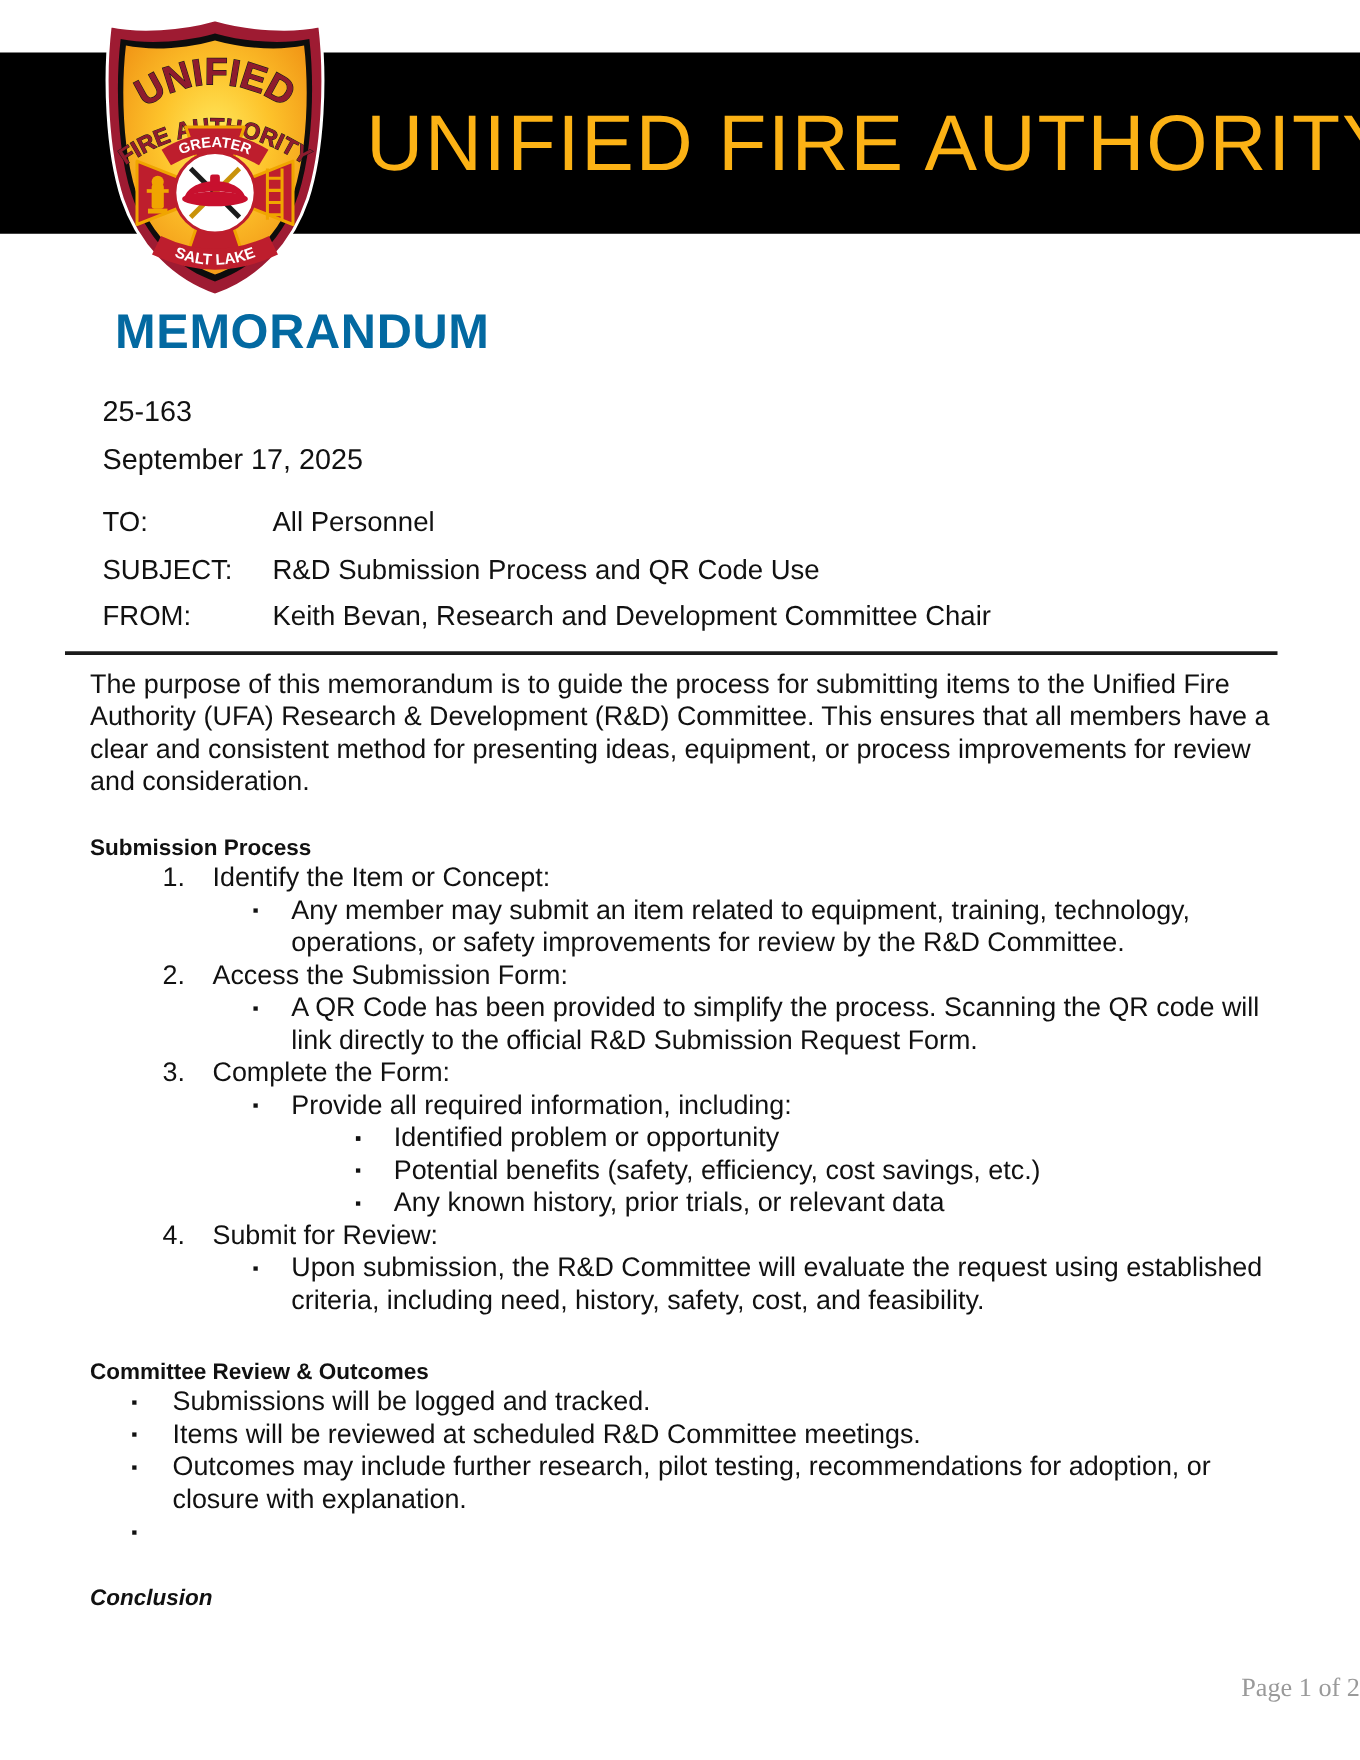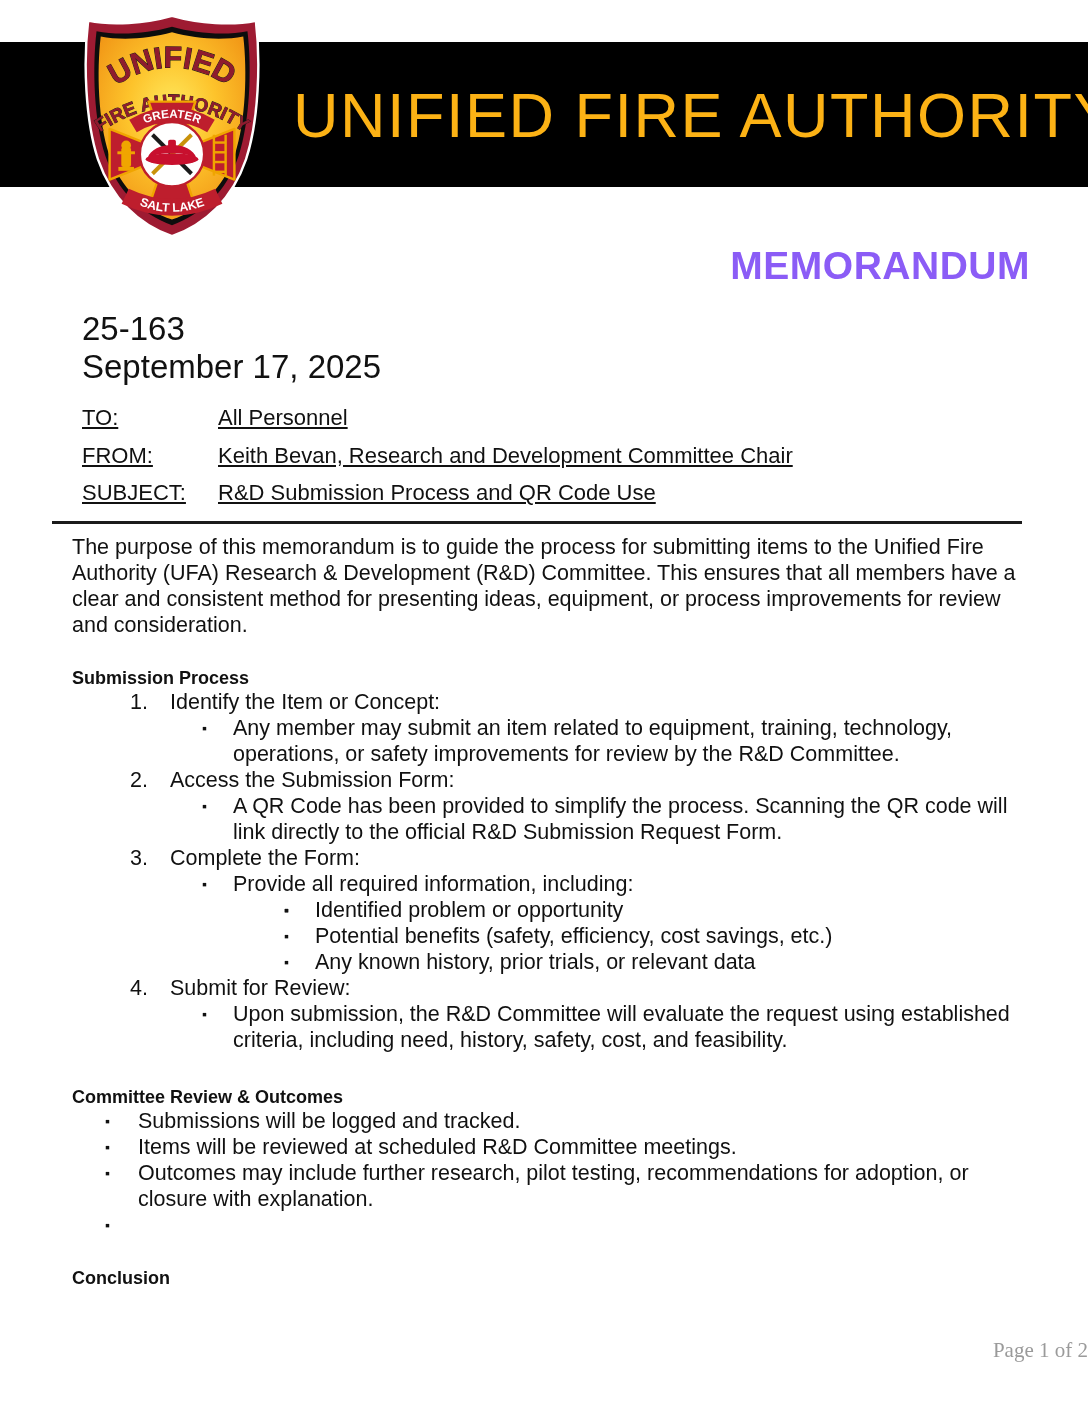--- a/index.html
+++ b/index.html
@@ -31,44 +31,44 @@
     position: absolute; left: 73px; top: 8px;
     width: 198px; height: 234px; z-index: 2;
   }
 
   
   .content {
     position: absolute; top: 187px; left: 72px;
     width: 958px;
   }
   .memo-title {
-    margin: 57px 0 0 10px;
+    margin: 57px 0 0 20px;
     font-size: 39px; font-weight: 700;
-    letter-spacing: 0.5px; color: #8b5cf6; text-align: right;
-  }
-  .memo-meta { margin: 22px 0 0 10px; font-size: 33px; line-height: 38px; color: #111; }
+    letter-spacing: 0.5px; color: #0369a1;
+  }
+  .memo-meta { margin: 22px 0 0 10px; font-size: 23px; line-height: 38px; color: #111; }
   .fields { margin: 13px 0 0 10px; }
-  .field-row { display: flex; font-size: 22px; line-height: 37.5px; color: #111; text-decoration: underline; }
+  .field-row { display: flex; font-size: 22px; line-height: 37.5px; color: #111; }
   .field-label { width: 136px; flex: none; }
   .field-value { flex: 1; }
   .divider {
     border: none; border-top: 3px solid #1b1b1b;
     width: 970px; margin: 9px 0 0 -20px;
   }
   .intro {
     margin-top: 10px; width: 945px;
     font-size: 21.5px; line-height: 26px; color: #111;
   }
 
   .section-heading {
     margin-top: 30px;
     font-size: 18px; font-weight: 700; color: #111;
   }
   .section-heading.tall-gap { margin-top: 34px; }
-  .section-heading.conclusion-gap { margin-top: 56px; }
+  .section-heading.conclusion-gap { margin-top: 56px; font-style: italic; }
 
   .oli, .b1, .b2, .b3 {
     position: relative;
     font-size: 21.5px; line-height: 26px; color: #111;
   }
   .oli  { padding-left: 98px;  }
   .oli .num { position: absolute; left: 58px; }
   .b1   { padding-left: 66px;  }
   .b1 .blt { position: absolute; left: 33px; }
   .b2   { padding-left: 161px; }
@@ -173,27 +173,27 @@
     <div>25-163</div>
     <div>September 17, 2025</div>
   </div>
 
   <div class="fields">
     <div class="field-row">
       <span class="field-label">TO:</span>
       <span class="field-value">All Personnel</span>
     </div>
     <div class="field-row">
+      <span class="field-label">SUBJECT:</span>
+      <span class="field-value">R&amp;D Submission Process and QR Code Use</span>
+    </div>
+    <div class="field-row">
       <span class="field-label">FROM:</span>
       <span class="field-value">Keith Bevan, Research and Development Committee Chair</span>
     </div>
-    <div class="field-row">
-      <span class="field-label">SUBJECT:</span>
-      <span class="field-value">R&amp;D Submission Process and QR Code Use</span>
-    </div>
   </div>
 
   <hr class="divider">
 
   <p class="intro">The purpose of this memorandum is to guide the process for submitting items to the Unified Fire Authority (UFA) Research &amp; Development (R&amp;D) Committee. This ensures that all members have a clear and consistent method for presenting ideas, equipment, or process improvements for review and consideration.</p>
 
   <div class="section-heading">Submission Process</div>
 
   <div class="oli">
     <span class="num">1.</span>

